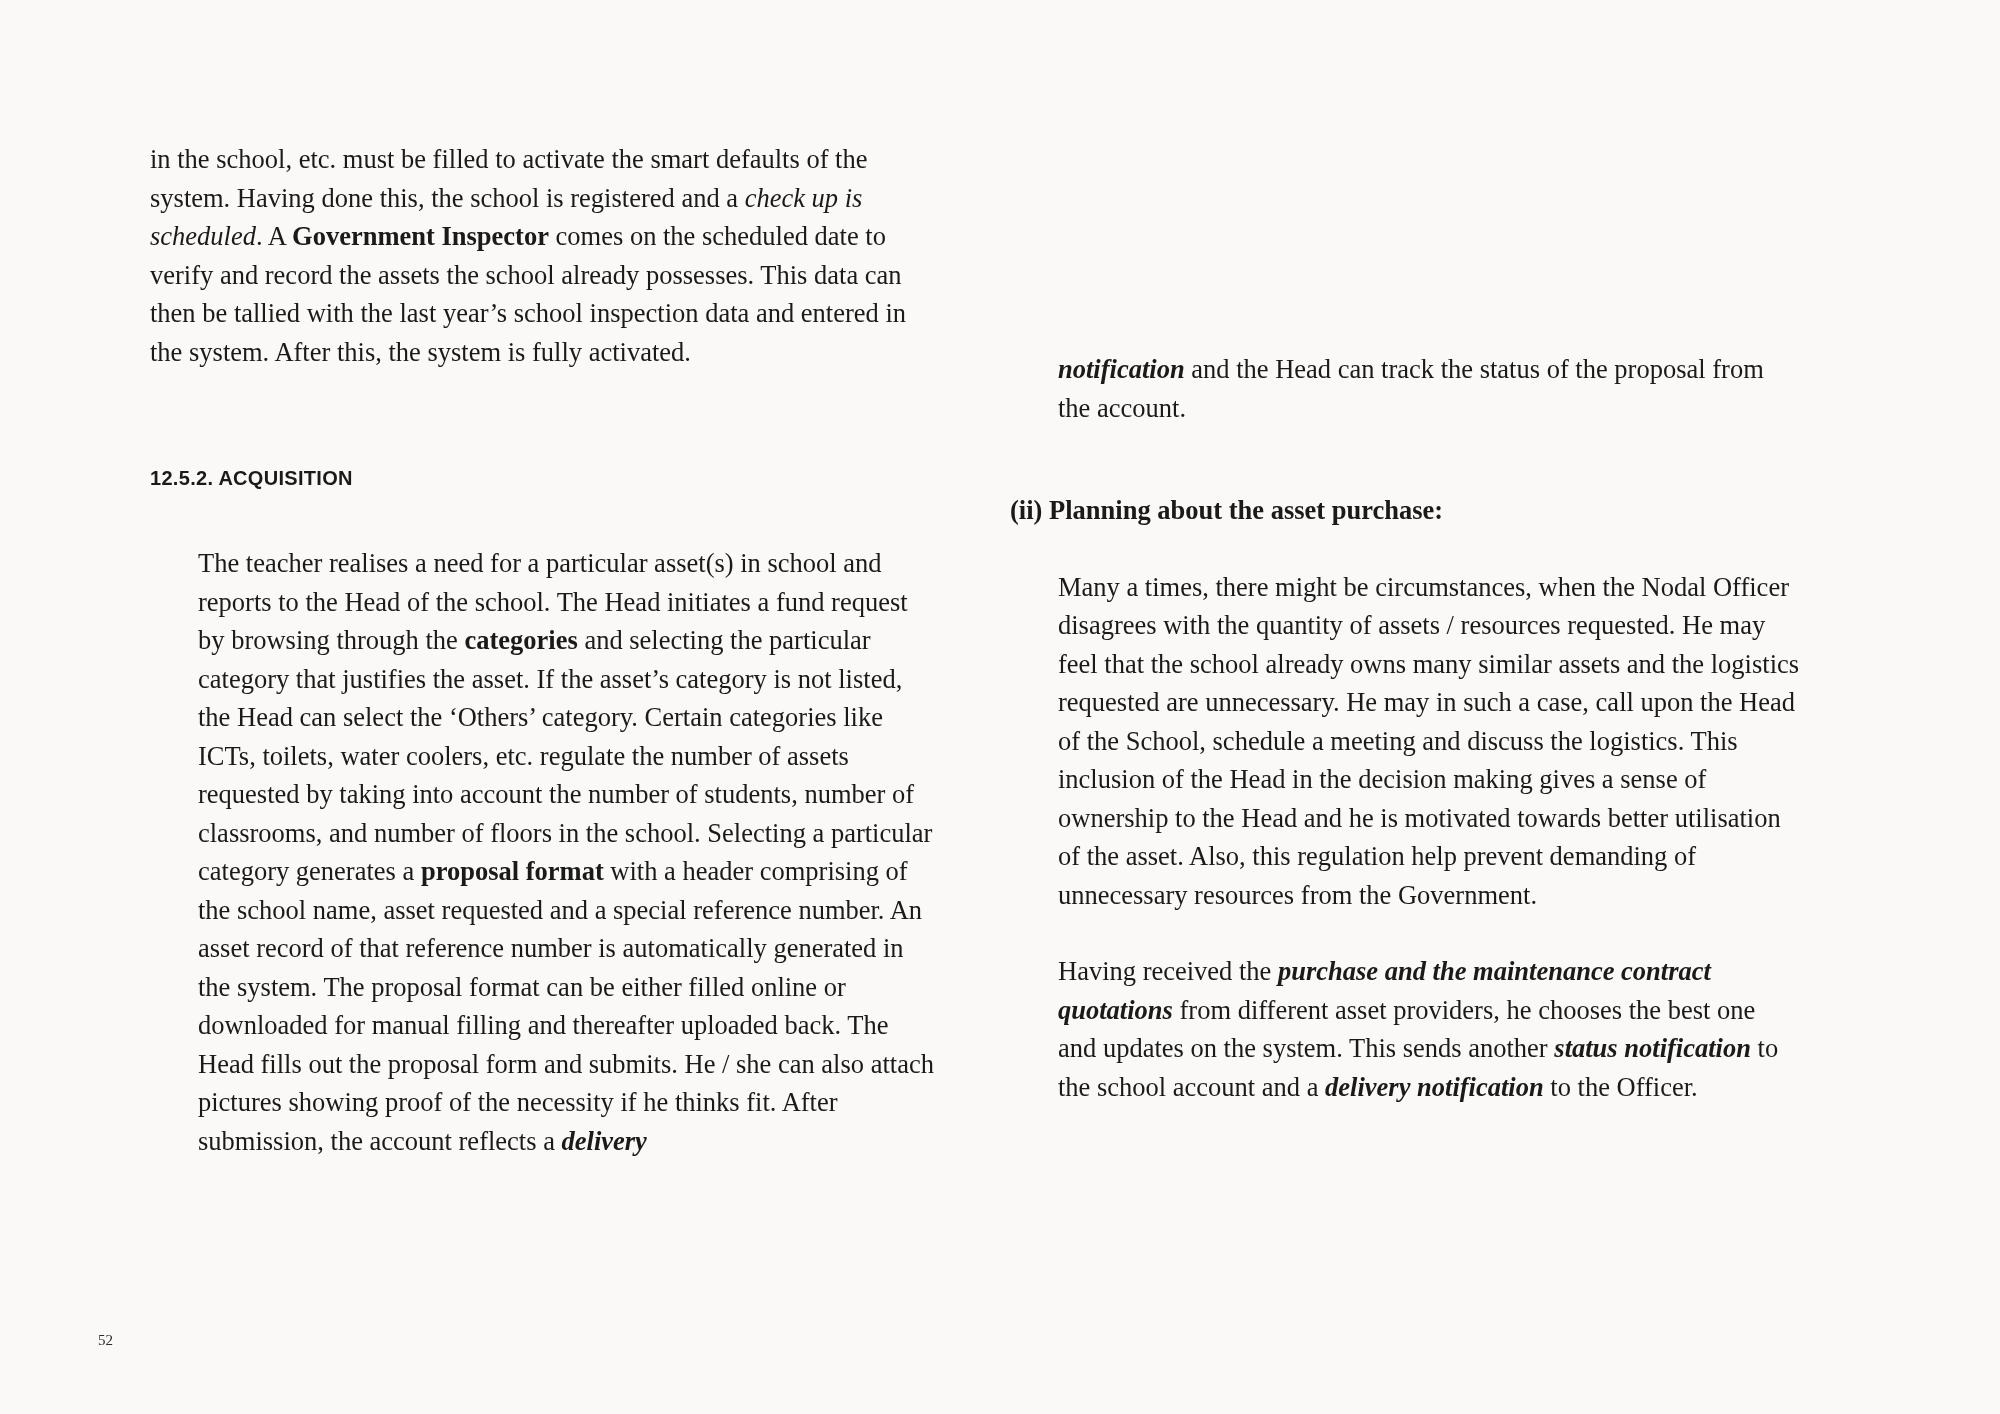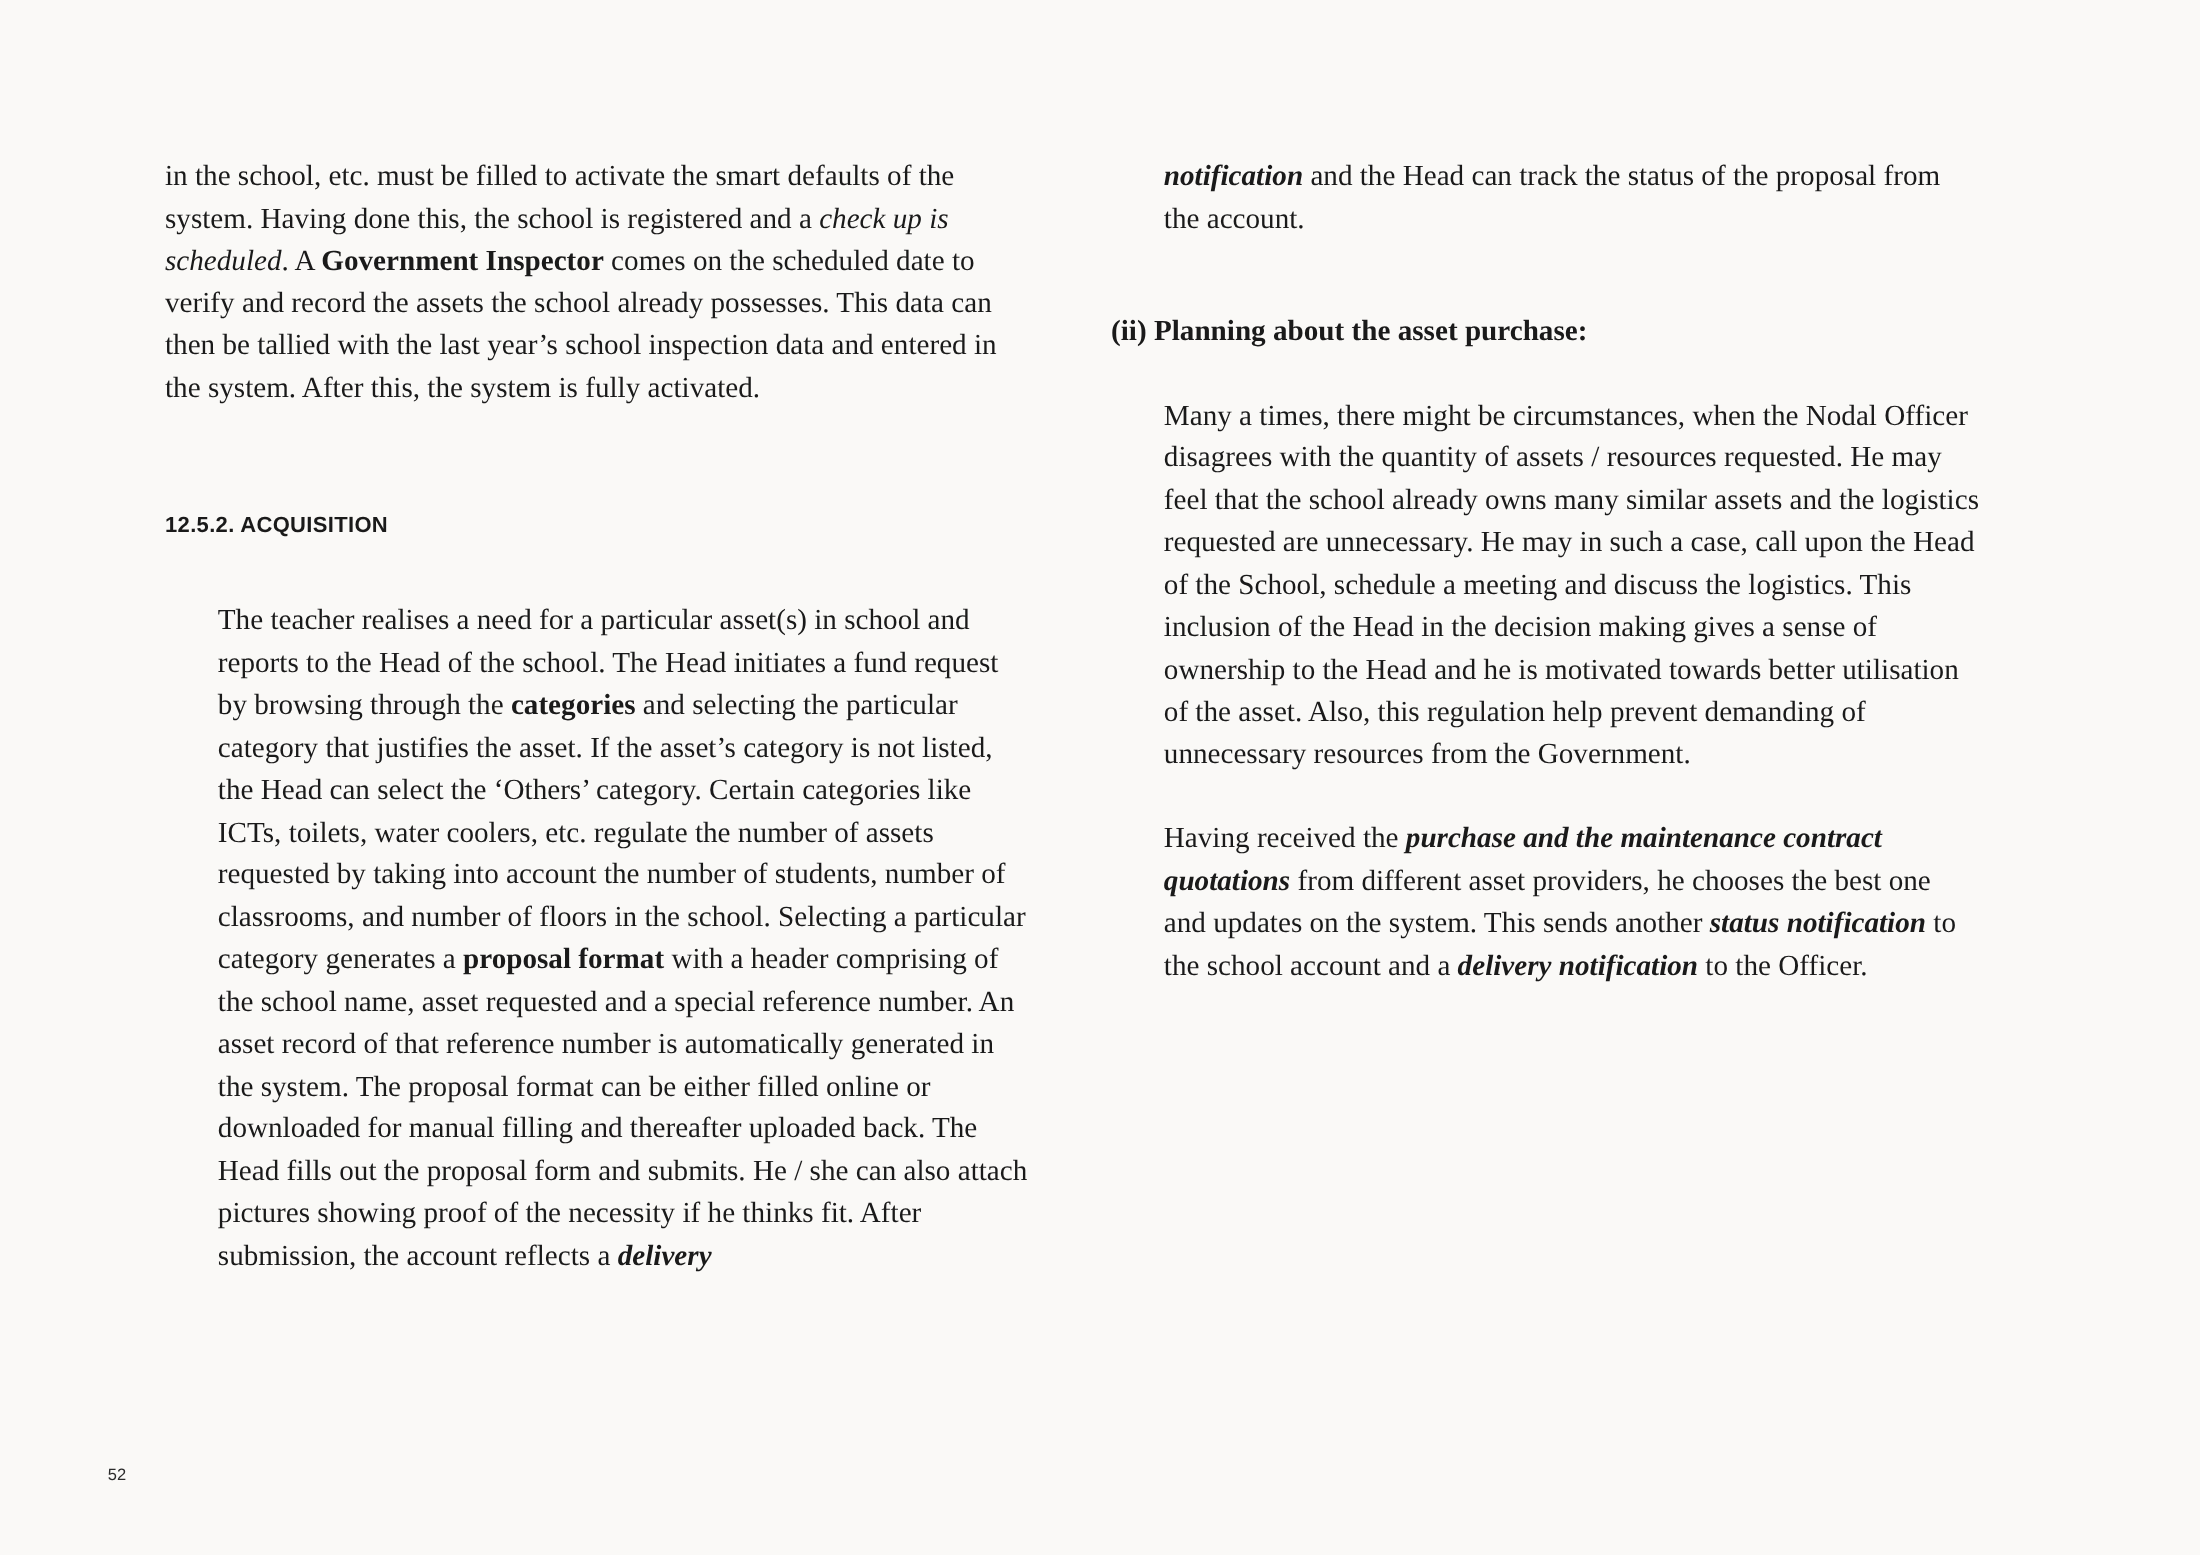--- a/index.html
+++ b/index.html
@@ -17,21 +17,21 @@
   .page {
     position: relative;
     width: 2000px;
     height: 1414px;
     box-sizing: border-box;
     padding: 140px 150px 0 150px;
   }
   .columns {
     display: flex;
     gap: 70px;
-    align-items: flex-start;
+    align-items: flex-end;
   }
   .col {
     width: 790px;
   }
   .col-left { padding-left: 0; }
   p {
     margin: 0 0 0 0;
     font-size: 26.5px;
     line-height: 38.5px;
     text-align: left;
@@ -56,21 +56,21 @@
     line-height: 38.5px;
     margin: 0;
   }
   b { font-weight: bold; }
   i { font-style: italic; }
   .bi { font-weight: bold; font-style: italic; }
   .page-number {
     position: absolute;
     left: 98px;
     top: 1332px;
-    font-family: Liberation Sans, sans-serif;
+    font-family: Liberation Serif, serif;
     font-size: 15px;
     color: #2b2b2b;
   }
 </style>
 </head>
 <body>
 
 <div class="page">
 
   <div class="columns">

